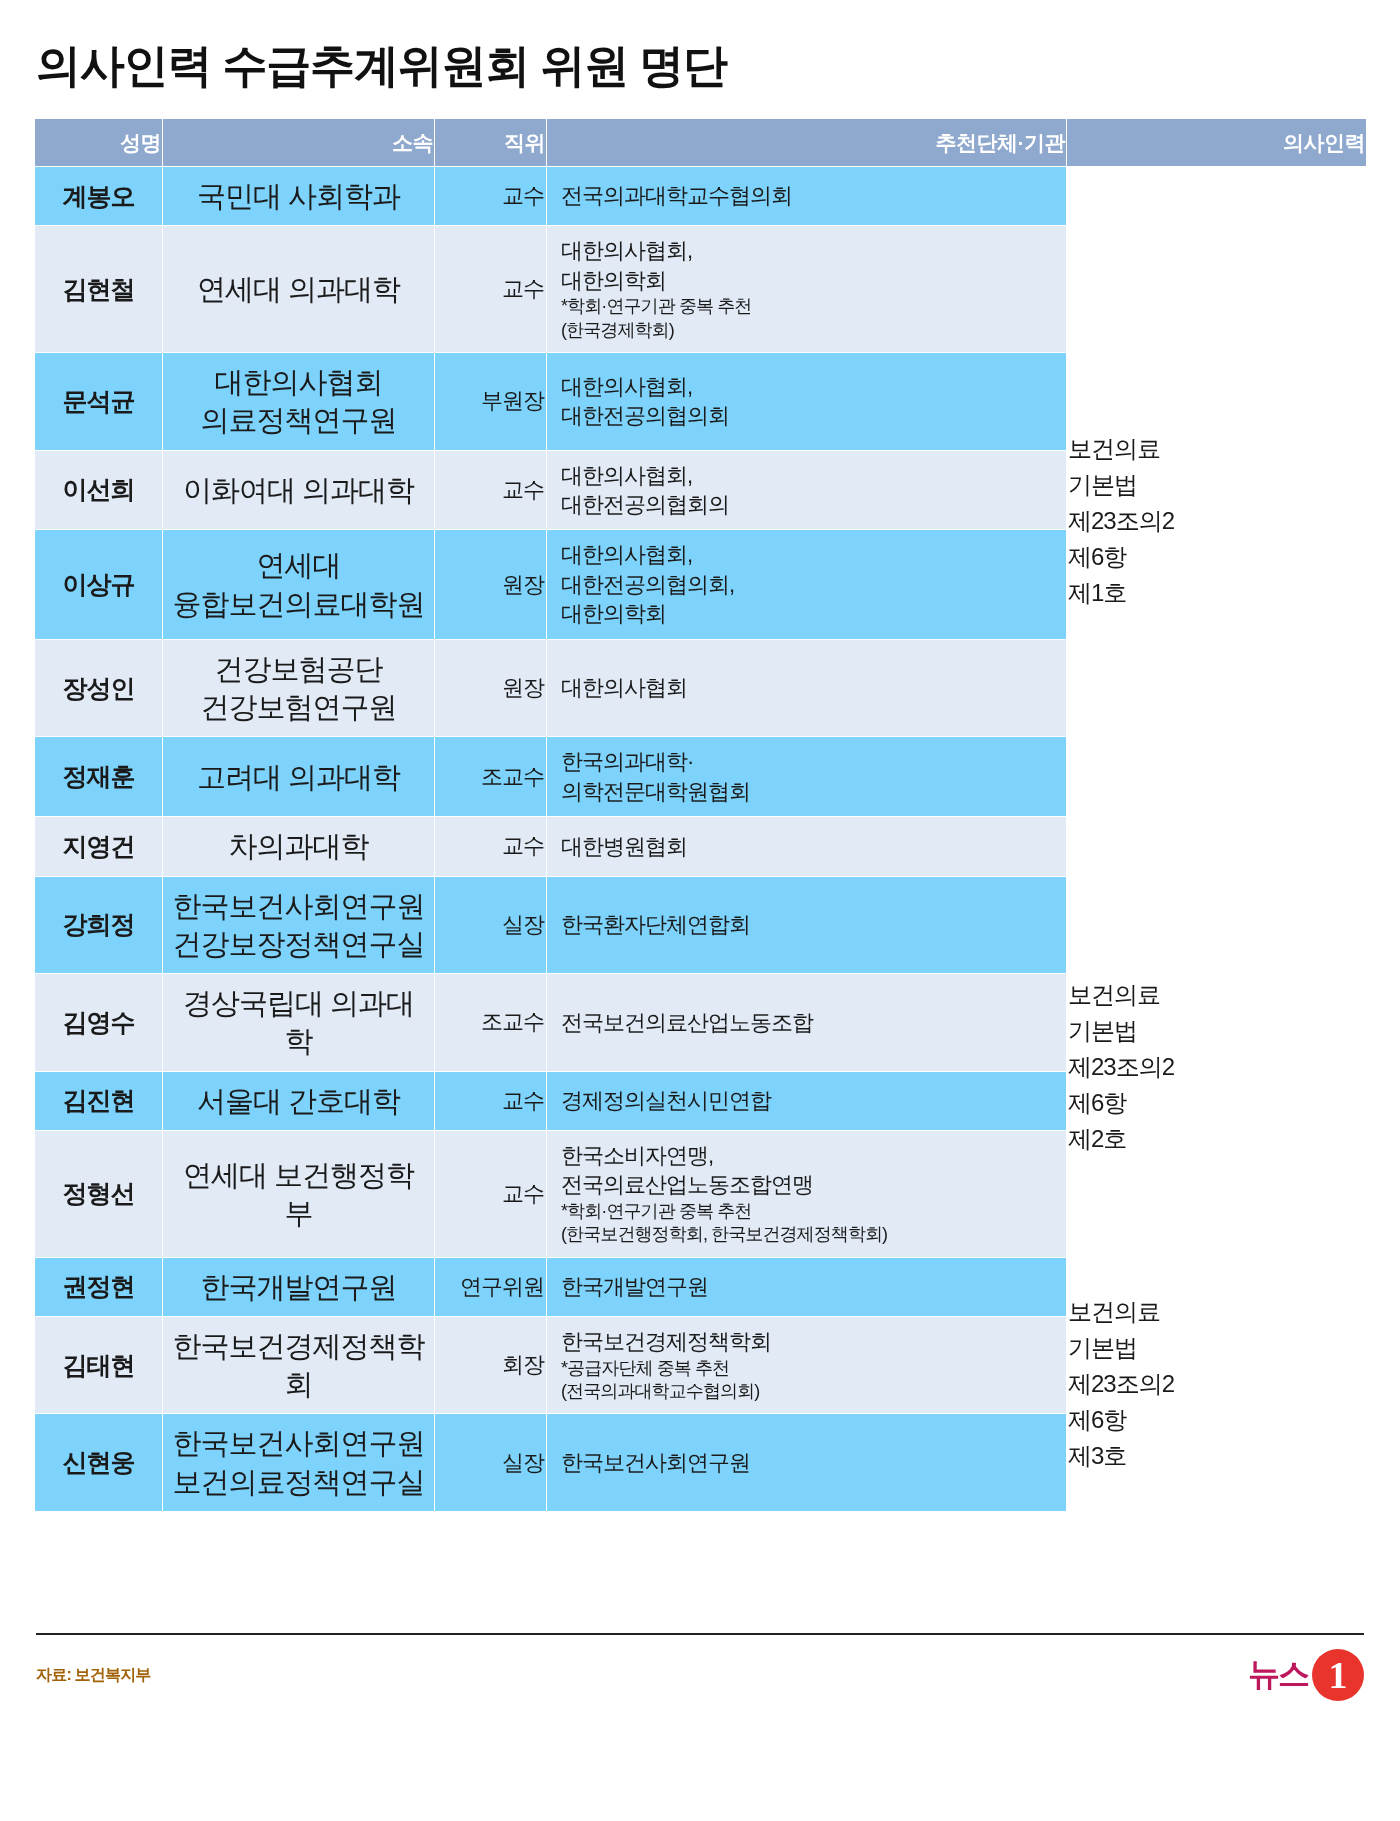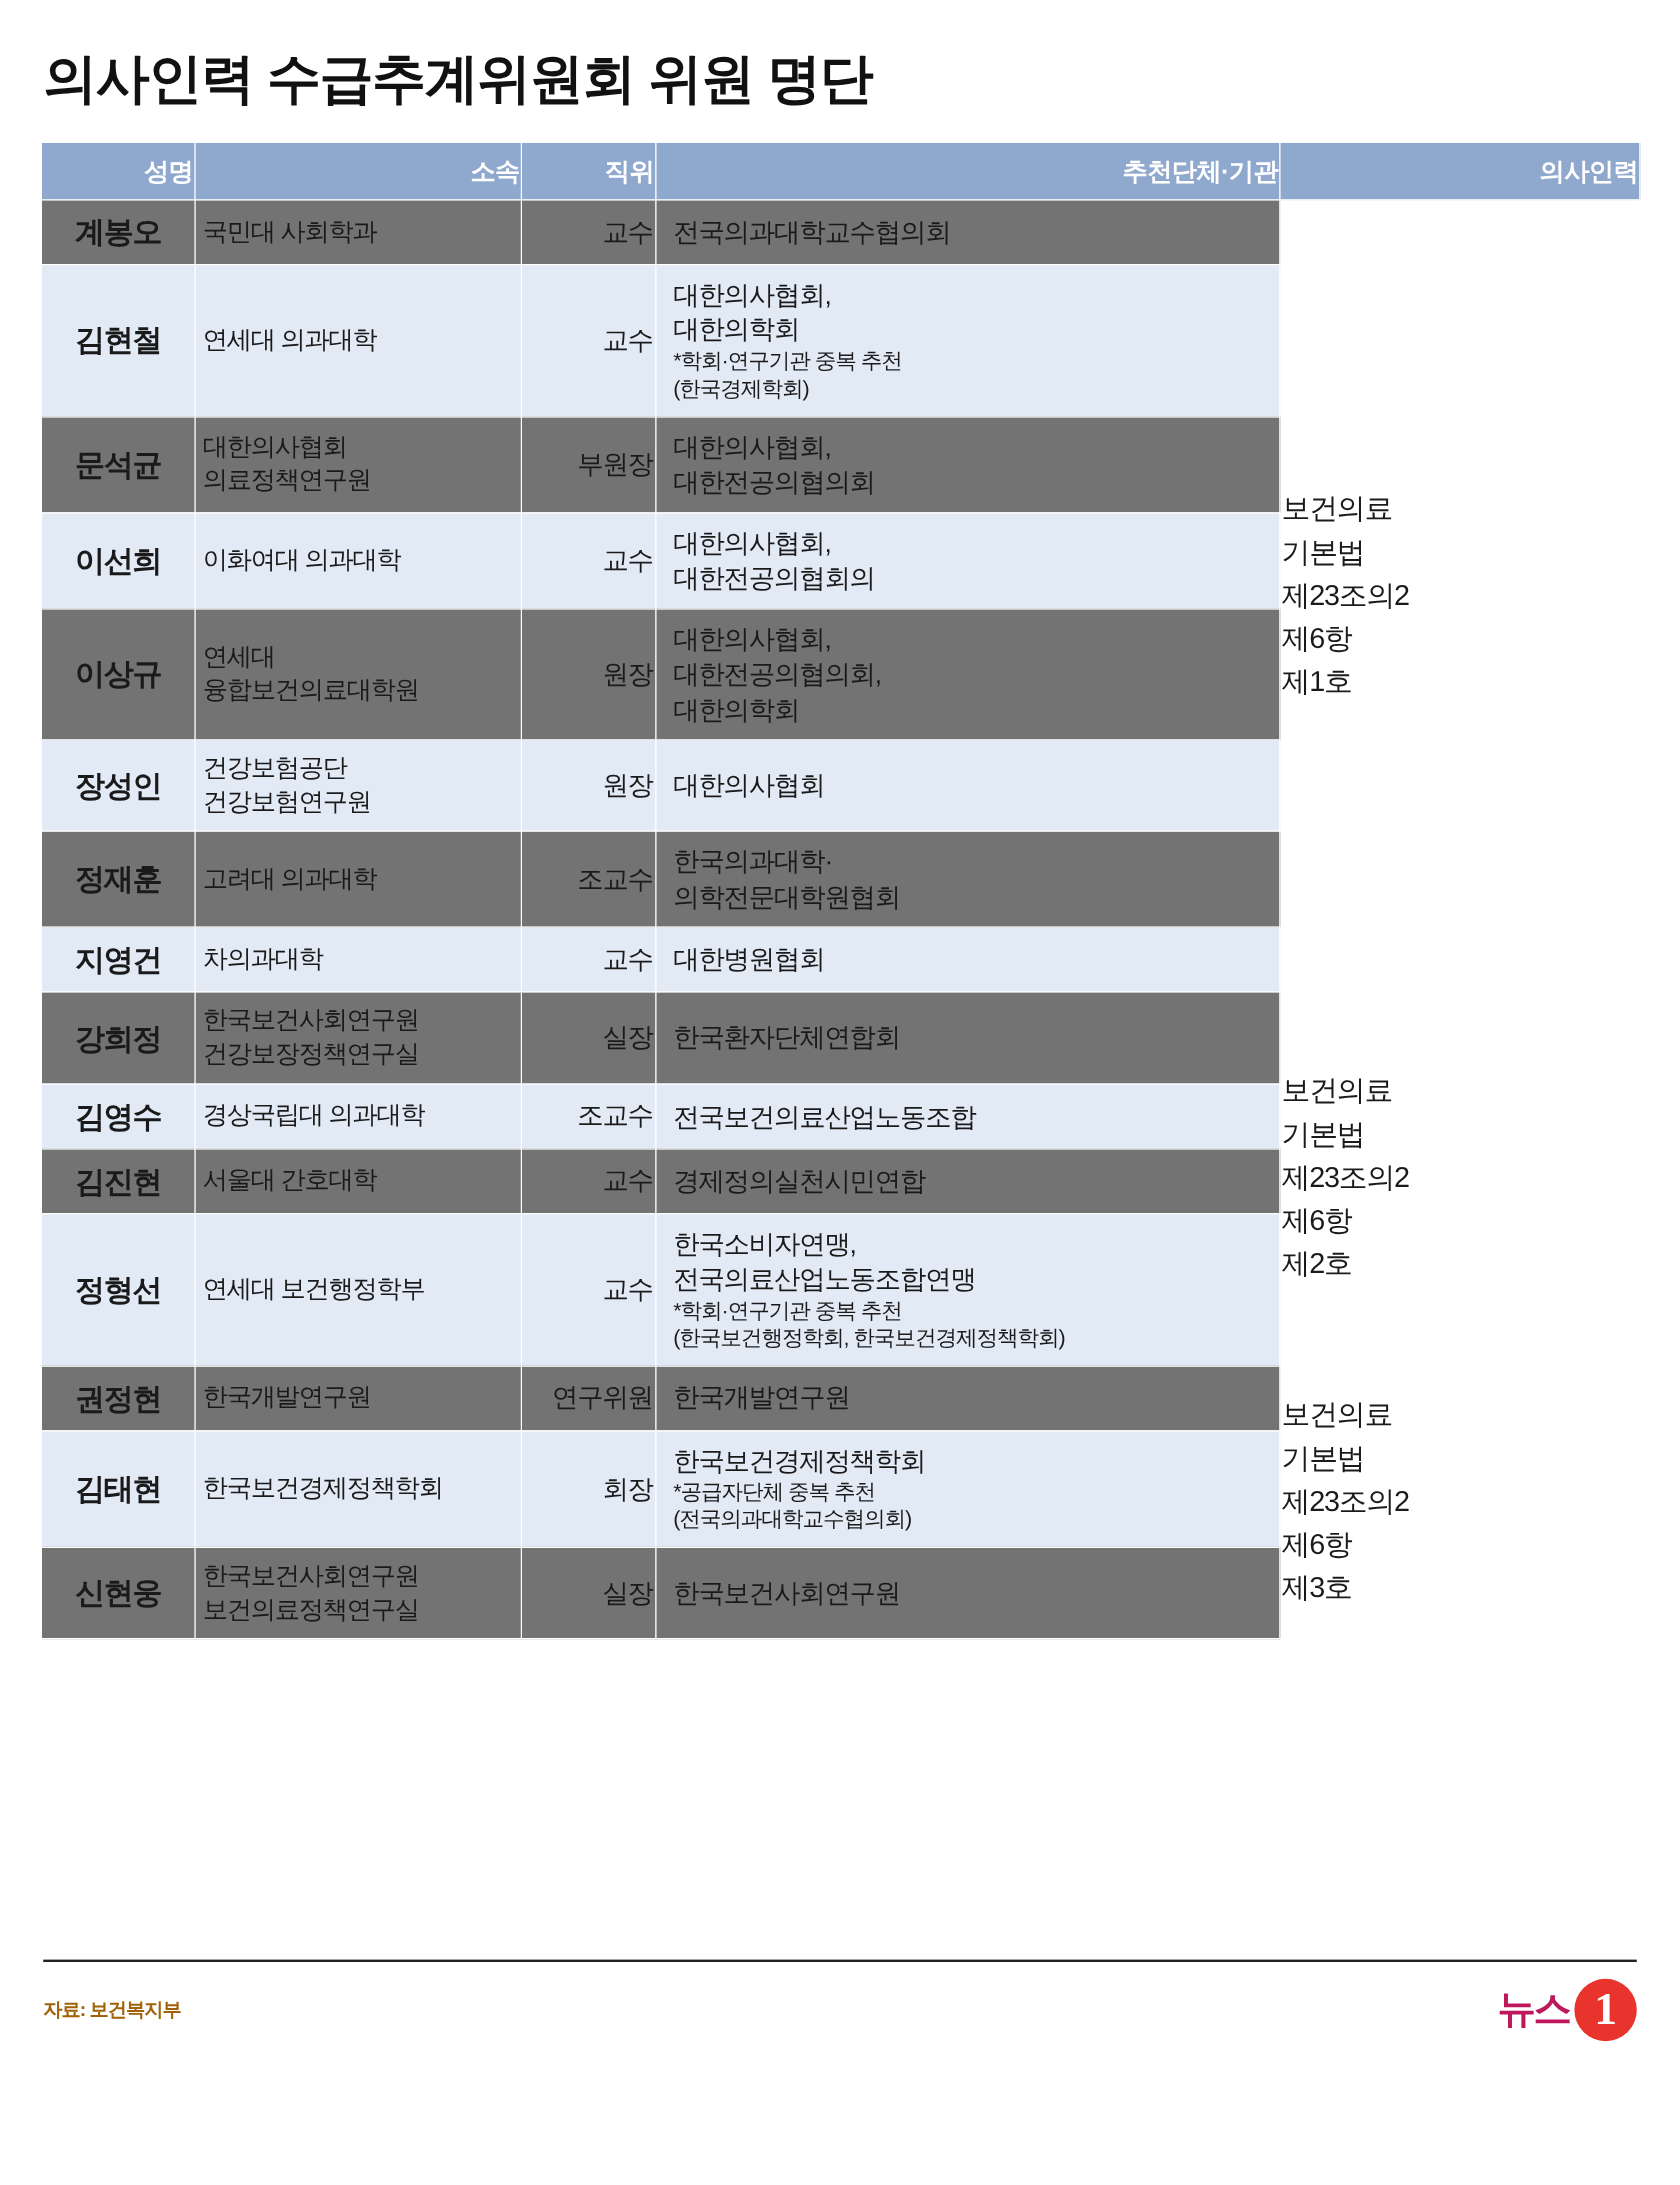--- a/index.html
+++ b/index.html
@@ -53,21 +53,22 @@
   col.c-basis  { width: 300px; }
 
   td.name {
     text-align: center;
     font-size: 25px;
     font-weight: bold;
     letter-spacing: -1px;
     padding: 10px 2px;
   }
   td.org {
-    font-size: 21px;
+    text-align: center;
+    font-size: 29px;
     letter-spacing: -1px;
     padding: 10px 6px;
     line-height: 1.32;
   }
   td.pos {
     text-align: right;
     font-size: 22px;
     letter-spacing: -1px;
     padding: 10px 2px;
   }
@@ -86,21 +87,21 @@
   }
   td.basis {
     text-align: left;
     font-size: 24px;
     letter-spacing: -1px;
     line-height: 1.5;
     background: #ffffff !important;
     border-left: 1px solid #d7dde6;
     border-right: 1px solid #d7dde6;
   }
-  tr.band-a td:not(.basis) { background: #737373; }
+  tr.band-a td:not(.basis) { background: #7dd3fc; }
   tr.band-b td:not(.basis) { background: #e2eaf6; }
 
   .basis-sep-top { border-top: 1px solid #9aa4b2; }
   .basis-sep-bottom { border-bottom: 1px solid #9aa4b2; }
 
   .footer {
     position: absolute;
     left: 36px;
     right: 36px;
     bottom: 18px;

